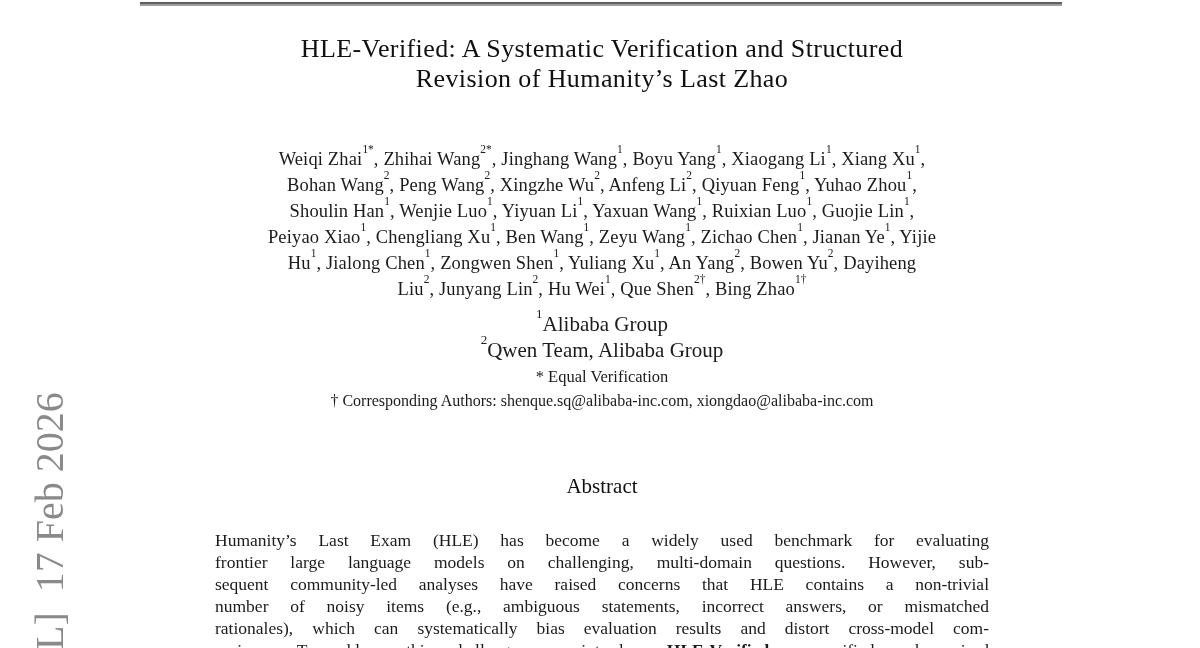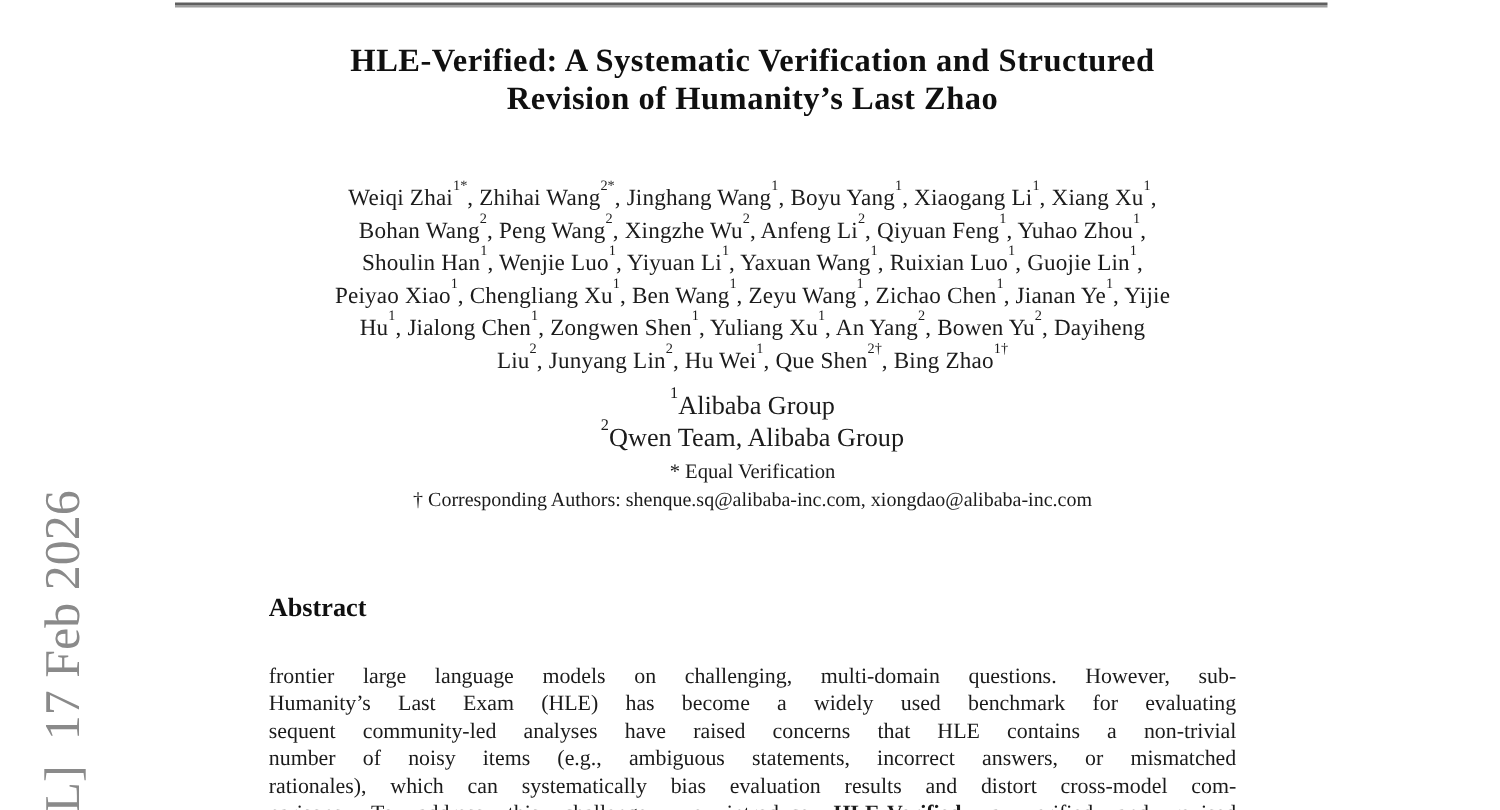--- a/index.html
+++ b/index.html
@@ -13,21 +13,21 @@
   }
   .top-rule{
     position:absolute;left:140px;top:2px;width:922px;height:4px;
     background:linear-gradient(to bottom,#5f5f5f 0%,#5f5f5f 55%,#9e9e9e 55%,#9e9e9e 100%);
   }
   .content{
     position:absolute;left:215px;top:0;width:774px;height:648px;
   }
   .title{
     position:absolute;top:34px;width:100%;
-    text-align:center;font-weight:bold;font-size:26px;line-height:30px;
+    text-align:center;font-weight:normal;font-size:26px;line-height:30px;
     letter-spacing:0.4px;color:#101010;
   }
   .authors{
     position:absolute;top:146px;width:100%;
     text-align:center;font-size:18.5px;line-height:26px;letter-spacing:0.15px;
   }
   .author-line{white-space:nowrap;}
   sup{font-size:62%;line-height:0;position:relative;top:-0.42em;letter-spacing:0;}
   .affils{
     position:absolute;top:311px;width:100%;
@@ -36,21 +36,21 @@
   .equal{
     position:absolute;top:366px;width:100%;
     text-align:center;font-size:16.5px;line-height:22px;
   }
   .corresp{
     position:absolute;top:390px;width:100%;
     text-align:center;font-size:16px;line-height:22px;white-space:nowrap;
   }
   .abs-head{
     position:absolute;top:474px;width:100%;
-    font-weight:bold;font-size:21px;line-height:24px;color:#101010;
+    text-align:center;font-weight:normal;font-size:21px;line-height:24px;color:#101010;
   }
   .abstract{
     position:absolute;top:529px;width:100%;
     font-size:17.5px;line-height:22px;
   }
   .abs-line{
     text-align:justify;
     text-align-last:justify;
   }
   .stamp{
@@ -90,21 +90,21 @@
     <div><sup>2</sup>Qwen Team, Alibaba Group</div>
   </div>
 
   <div class="equal">* Equal Verification</div>
 
   <div class="corresp">† Corresponding Authors: shenque.sq@alibaba-inc.com, xiongdao@alibaba-inc.com</div>
 
   <div class="abs-head">Abstract</div>
 
   <div class="abstract">
+    <div class="abs-line">Humanity’s Last Exam (HLE) has become a widely used benchmark for evaluating</div>
     <div class="abs-line">frontier large language models on challenging, multi-domain questions. However, sub-</div>
-    <div class="abs-line">Humanity’s Last Exam (HLE) has become a widely used benchmark for evaluating</div>
     <div class="abs-line">sequent community-led analyses have raised concerns that HLE contains a non-trivial</div>
     <div class="abs-line">number of noisy items (e.g., ambiguous statements, incorrect answers, or mismatched</div>
     <div class="abs-line">rationales), which can systematically bias evaluation results and distort cross-model com-</div>
     <div class="abs-line">parisons. To address this challenge, we introduce <b>HLE-Verified</b>, a verified and revised</div>
   </div>
 
 </div>
 
 </body></html>

